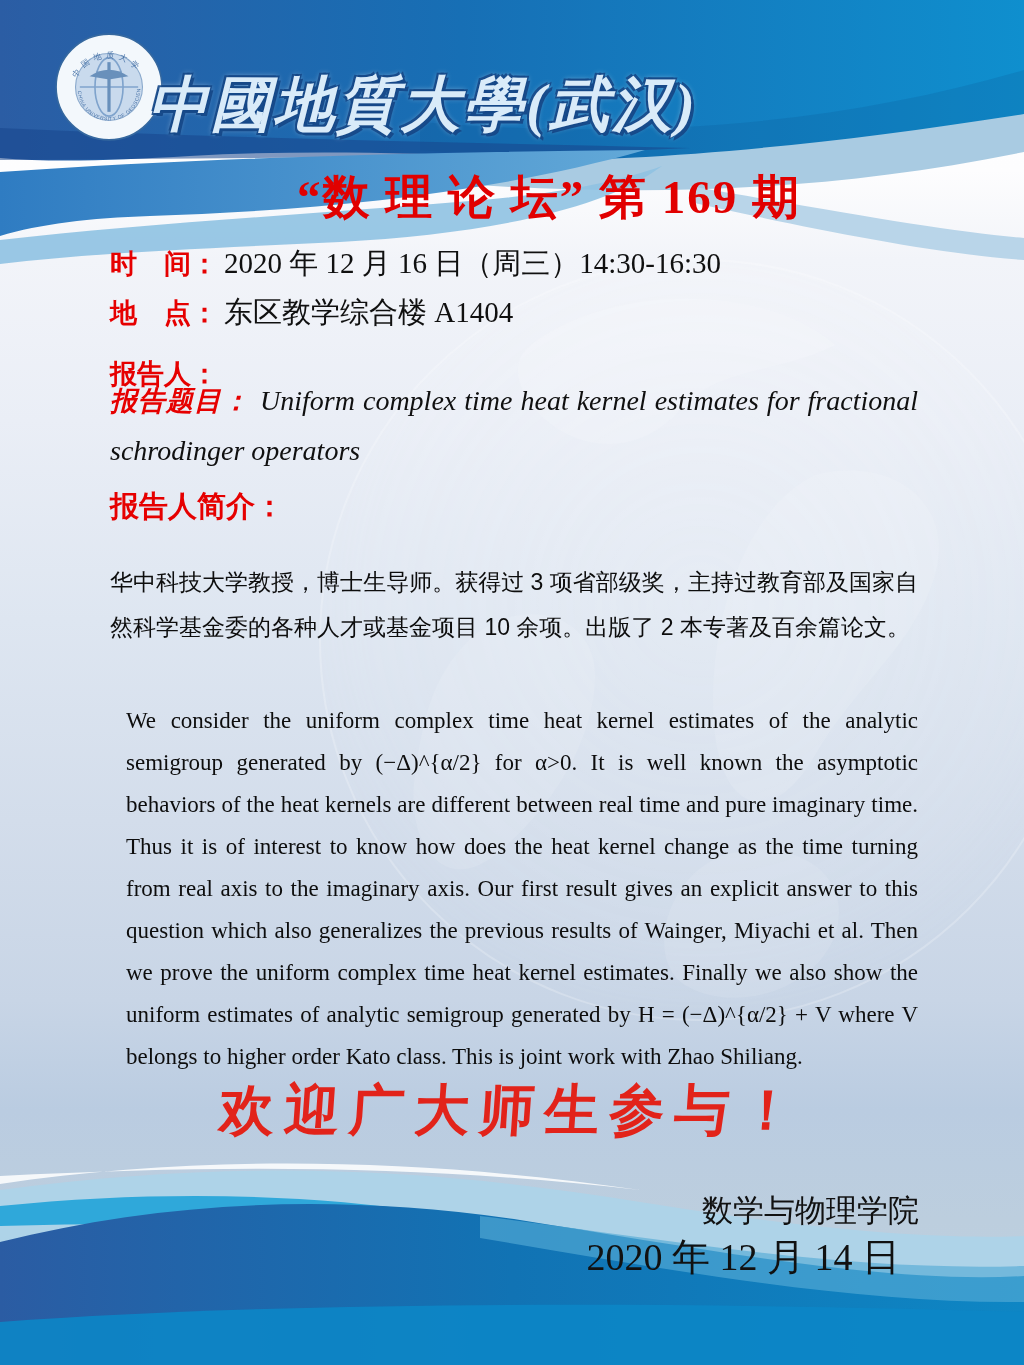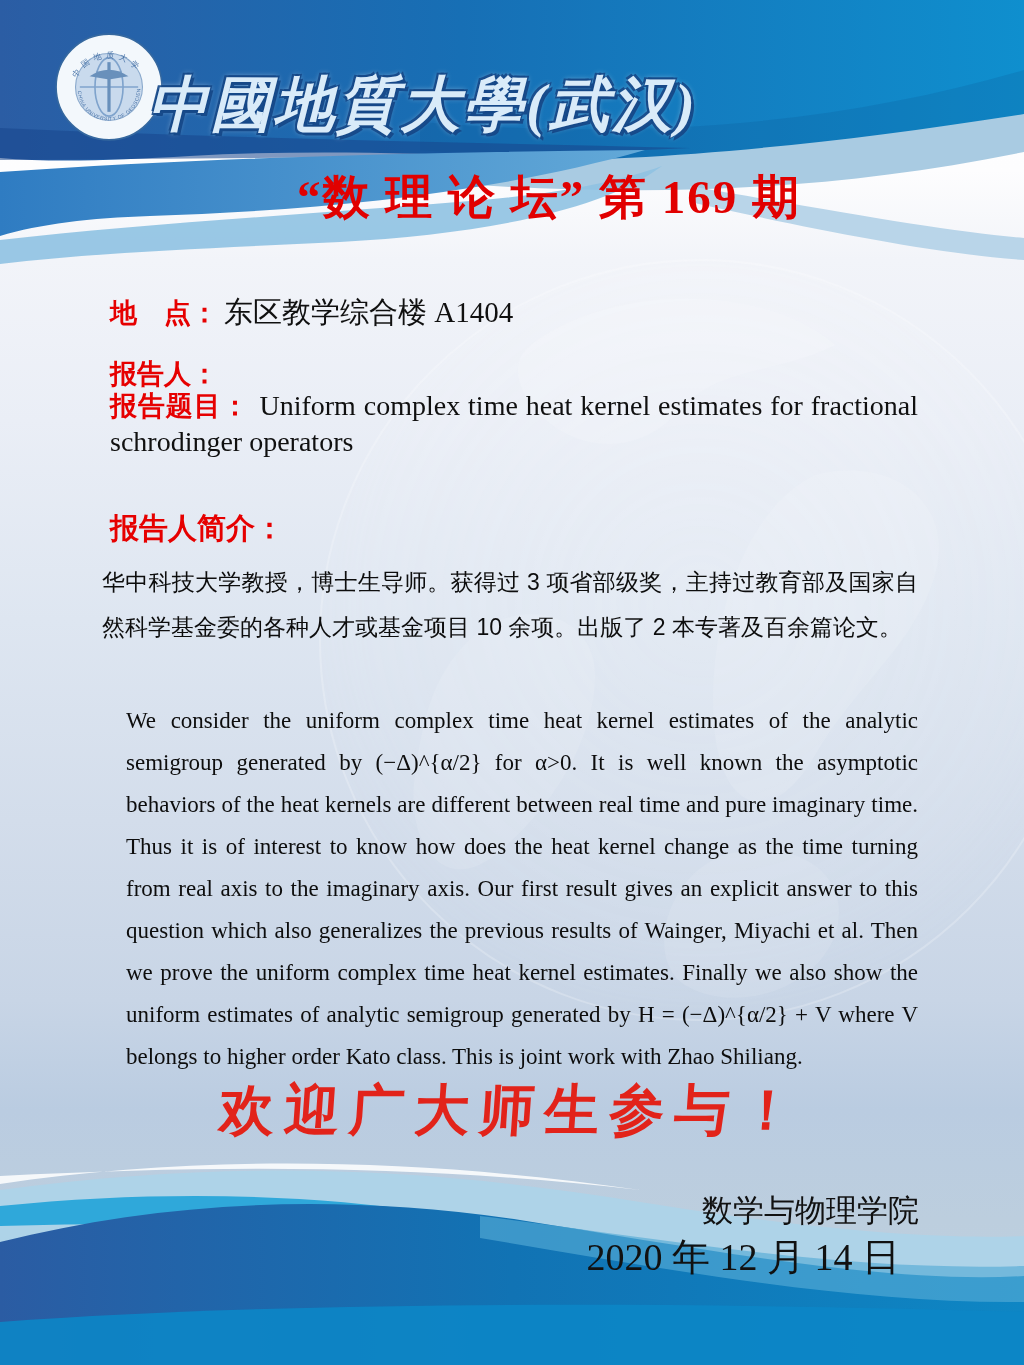--- a/index.html
+++ b/index.html
@@ -76,44 +76,45 @@
     flex: none;
   }
   .info-value {
     font-family: "Liberation Serif", serif;
     font-size: 29px;
     color: #101010;
     padding-left: 6px;
   }
   .topic-para {
     position: absolute;
-    left: 110px; right: 106px; top: 388px;
+    left: 110px; right: 106px; top: 376px;
     font-family: "Liberation Serif", serif;
     font-size: 28px;
-    line-height: 36px;
+    line-height: 50px;
     color: #101010;
     text-align: justify;
+    font-style: italic;
   }
   .topic-para .info-label { font-size: 27px; margin-right: 10px; }
 
   .section-heading {
     position: absolute;
     left: 110px;
     font-family: "Liberation Sans", sans-serif;
     font-weight: bold;
     font-size: 29px;
     color: #e60000;
     white-space: nowrap;
   }
-  .bio-heading { top: 509px; }
+  .bio-heading { top: 487px; }
   .abstract-heading { top: 662px; }
 
   .bio-text {
     position: absolute;
-    left: 102px; right: 106px; top: 560px;
+    left: 110px; right: 106px; top: 560px;
     font-family: "Liberation Sans", sans-serif;
     font-size: 23px;
     line-height: 45px;
     color: #0d0d0d;
     text-align: justify;
   }
   .abstract-text {
     position: absolute;
     left: 126px; right: 106px; top: 700px;
     font-family: "Liberation Serif", serif;
@@ -206,20 +207,24 @@
     </text>
     <text font-size="4.6" fill="#4a74a8" font-family="Liberation Sans, sans-serif" letter-spacing="0.5">
       <textPath href="#arcBot" startOffset="2%">CHINA UNIVERSITY OF GEOSCIENCES</textPath>
     </text>
   </svg>
 
   <div class="univ-name">中國地質大學(武汉)</div>
 
   <div class="page-title">“数 理 论 坛” 第 169 期</div>
 
+  <div class="info-row row-time">
+    <span class="info-label">时　间：</span>
+    <span class="info-value">2020 年 12 月 16 日（周三）14:30-16:30</span>
+  </div>
   <div class="info-row row-place">
     <span class="info-label">地　点：</span>
     <span class="info-value">东区教学综合楼 A1404</span>
   </div>
   <div class="info-row row-speaker">
     <span class="info-label">报告人：</span>
   </div>
 
   <p class="topic-para"><span class="info-label">报告题目：</span><span>Uniform complex time heat kernel estimates for fractional schrodinger operators</span></p>
 

